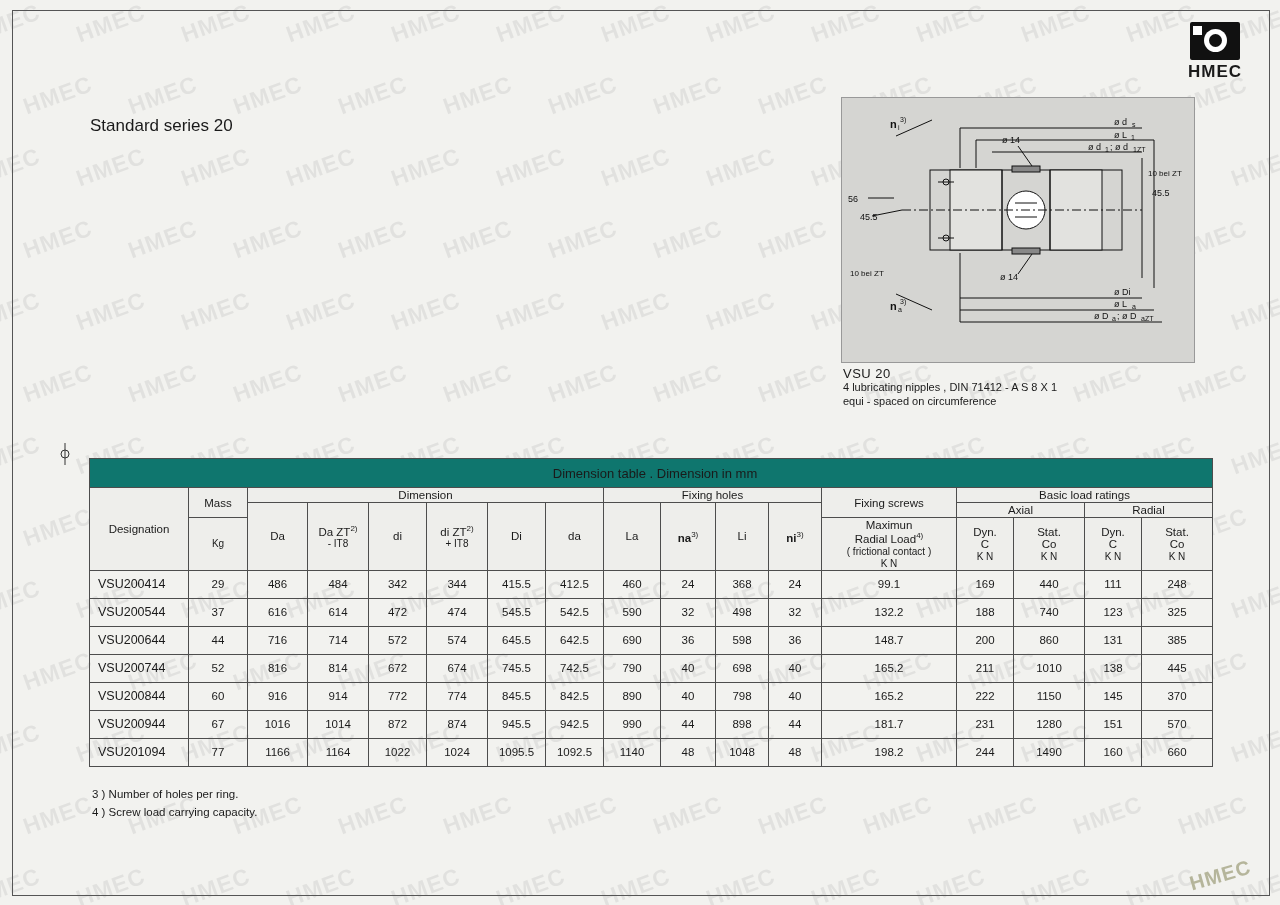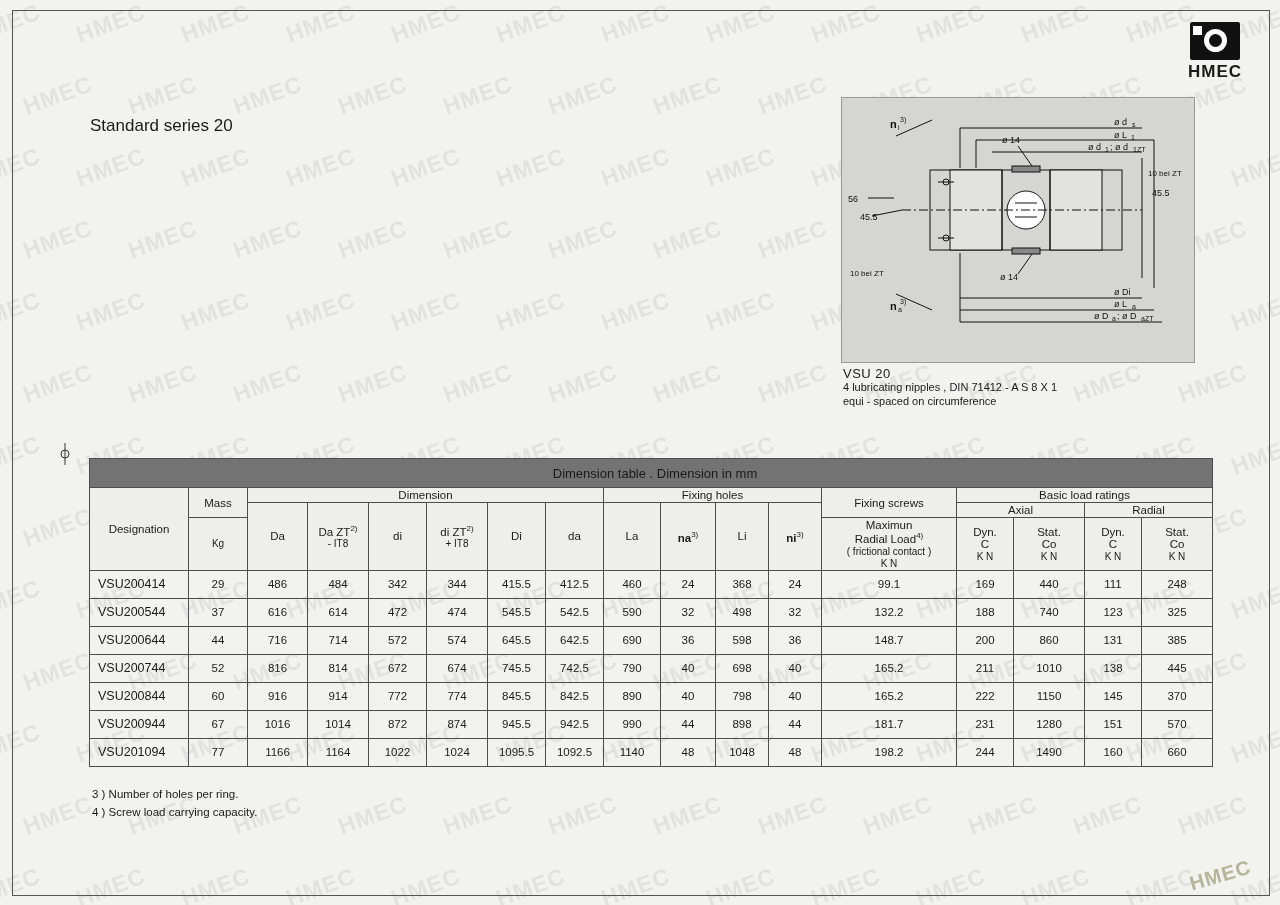--- a/index.html
+++ b/index.html
@@ -172,21 +172,21 @@
     text-align: center;
     vertical-align: middle;
     font-weight: normal;
     padding: 1px 2px;
   }
   .tbl-title {
     text-align: left;
     padding-left: 10px !important;
     font-size: 13px;
     height: 26px;
-    background: #737373;
+    background: #0f766e;
   }
   .hdr {
     background: #eeeeeb;
   }
   .desig {
     font-weight: bold;
     text-align: left !important;
     padding-left: 8px !important;
     font-size: 12.5px;
   }

